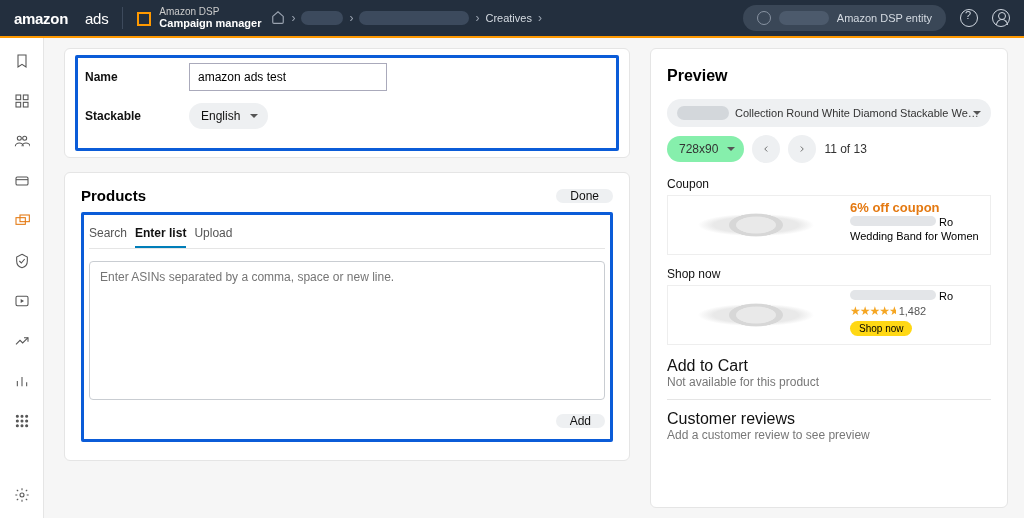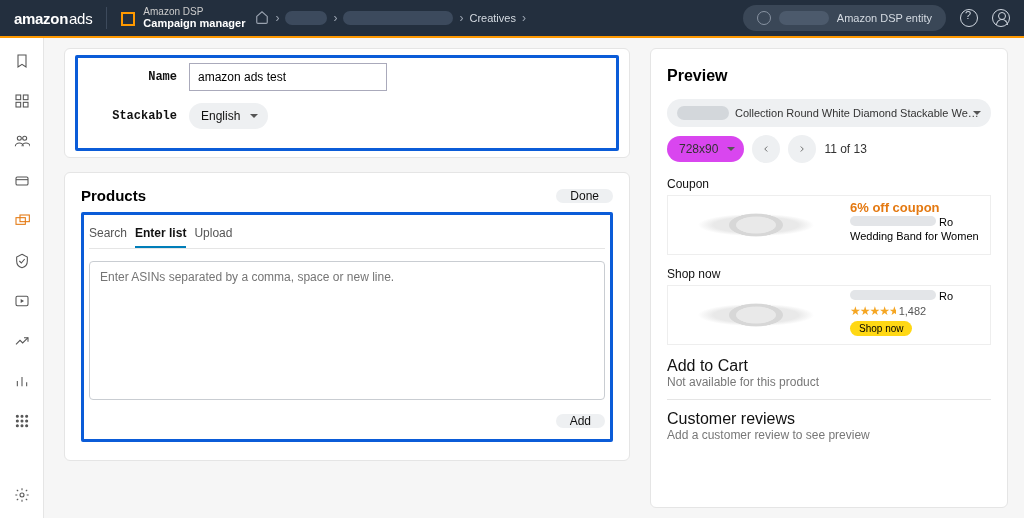--- a/index.html
+++ b/index.html
@@ -1,20 +1,20 @@
 <!DOCTYPE html>
 <html><head>
 <meta charset="utf-8">
 <style>
 * { box-sizing: border-box; margin: 0; padding: 0; font-family: "Amazon Ember", Arial, sans-serif; }
 body { background: #f6f6f6; width: 1024px; height: 518px; overflow: hidden; }
 
 
 .topbar { height: 38px; background: #232F3E; color: #fff; display: flex; align-items: center; padding: 0 14px; border-bottom: 2px solid #ff9900; }
-.logo { font-size: 15px; font-weight: 700; letter-spacing: -.3px; display: flex; align-items: baseline; gap:1px;}
+.logo { font-size: 15px; font-weight: 700; letter-spacing: -.3px; display: flex; align-items: baseline; gap:17px;}
 .logo .logo-ads { font-weight: 400; }
 .topbar .div { width:1px; height:22px; background:#3d4a5c; margin:0 14px; }
 .brand-sq { width:14px;height:14px;border:2px solid #ff9900;display:inline-block;margin-right:8px;position:relative;top:1px;}
 .crumb-group { display:flex; align-items:center; gap:6px; font-size:11px;}
 .crumb-title { line-height:1.1; }
 .crumb-title .sm { font-size:10px; color:#ccc; }
 .crumb-title .lg { font-size:11px; font-weight:700; }
 .home-ico,.chev-ico{ color:#9aa3b0; font-size:12px;}
 .blur-pill{height:14px;border-radius:7px;background:#3c4a5d;display:inline-block;}
 .spacer{flex:1;}
@@ -37,21 +37,21 @@
 .leftcol{flex:1;min-width:0;}
 .rightcol{width:358px;}
 
 .card{background:#fff;border:1px solid #e5e5e5;border-radius:6px;padding:14px 16px 18px;}
 .card + .card{margin-top:14px;}
 .highlight{outline:3px solid #0b5cd8;outline-offset:-3px;border-radius:2px;}
 
 
 .form-wrap{padding:8px 10px 18px;}
 .frow{display:flex;align-items:center;margin-bottom:12px;}
-.frow .lbl{width:104px;text-align:right;font-size:12px;font-weight:700;color:#111;padding-right:12px;font-family:Liberation Mono, monospace;}
+.frow .lbl{width:104px;font-size:12px;font-weight:700;color:#111;padding-right:12px;}
 .frow input[type=text]{height:28px;width:198px;border:1px solid #aab;border-radius:0;padding:0 8px;font-size:12px;}
 .pill-sel{height:26px;background:#eef0f2;border:none;border-radius:14px;padding:0 28px 0 12px;font-size:12px;color:#111;appearance:none;position:relative;}
 .pill-wrap{position:relative;display:inline-block;}
 .pill-wrap::after{content:"";position:absolute;right:10px;top:11px;border:4px solid transparent;border-top-color:#555;}
 
 
 .prod-head{display:flex;align-items:center;justify-content:space-between;margin-bottom:8px;}
 .prod-head h3{font-size:15px;font-weight:700;}
 .btn-pill{background:#eef0f2;border:none;border-radius:14px;height:14px;padding:0 14px;font-size:12px;color:#111;cursor:pointer;}
 .tabs{display:flex;gap:8px;border-bottom:1px solid #e5e5e5;margin:4px 0 12px;}
@@ -63,21 +63,21 @@
 
 .rightcol h2{font-size:16px;font-weight:700;margin:4px 0 14px;}
 .sel-line{display:flex;gap:8px;align-items:center;margin-bottom:8px;}
 .long-pill{flex:1;background:#eef0f2;border-radius:16px;height:28px;display:flex;align-items:center;padding:0 10px;font-size:11px;color:#333;overflow:hidden;position:relative;}
 .long-pill .blur{width:52px;height:14px;background:#d3d7db;border-radius:7px;margin-right:6px;flex-shrink:0;}
 .long-pill .txt{white-space:nowrap;overflow:hidden;text-overflow:ellipsis;flex:1;}
 .long-pill::after{content:"";position:absolute;right:10px;top:12px;border:4px solid transparent;border-top-color:#555;}
 .nav-pill{width:28px;height:28px;background:#eef0f2;border-radius:50%;border:none;display:flex;align-items:center;justify-content:center;cursor:pointer;}
 .nav-pill svg{stroke:#555;fill:none;stroke-width:2;}
 .size-line{display:flex;align-items:center;gap:8px;font-size:12px;color:#333;margin-bottom:14px;}
-.size-pill{background:#d946ef;border-radius:14px;height:26px;padding:0 26px 0 12px;position:relative;display:flex;align-items:center;font-size:12px;}
+.size-pill{background:#86efac;border-radius:14px;height:26px;padding:0 26px 0 12px;position:relative;display:flex;align-items:center;font-size:12px;}
 .size-pill::after{content:"";position:absolute;right:9px;top:11px;border:4px solid transparent;border-top-color:#555;}
 
 .prev-label{font-size:12px;color:#111;margin-bottom:4px;}
 .ad{height:60px;border:1px solid #eee;display:flex;margin-bottom:12px;overflow:hidden;}
 .ad .img{width:176px;background:radial-gradient(ellipse 60% 35% at 50% 50%, #e9e9e9 40%, #fff 55%) , linear-gradient(100deg,#fff 72%, #f2f3f4 72%);display:flex;align-items:center;justify-content:center;}
 .ring{width:54px;height:54px;border:7px solid #d7d7d7;border-radius:50%;transform:rotateX(65deg);}
 .ad .body{flex:1;padding:4px 6px;font-size:11px;line-height:1.25;}
 .coupon-title{color:#e47911;font-weight:700;font-size:13px;}
 .blur-line{height:10px;background:#e3e5e8;border-radius:5px;display:inline-block;}
 .stars{color:#f5a623;font-size:12px;letter-spacing:-1px;}

